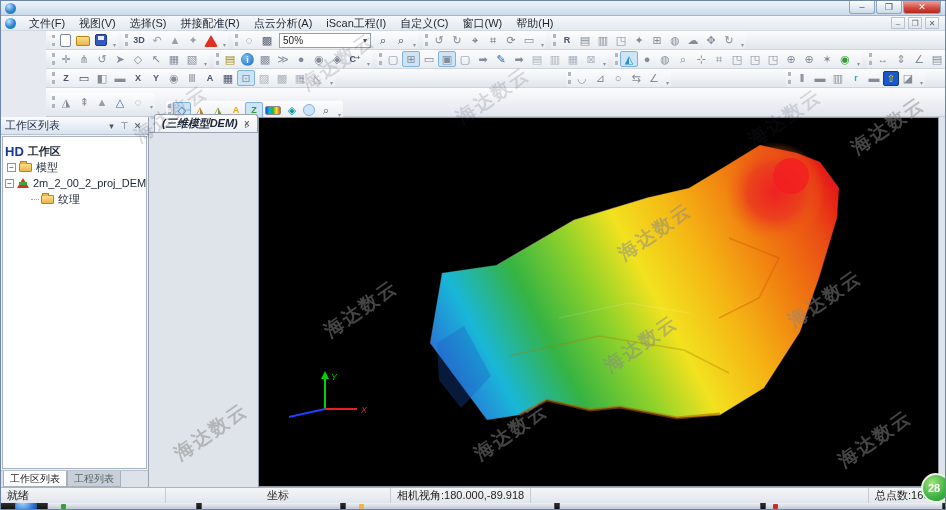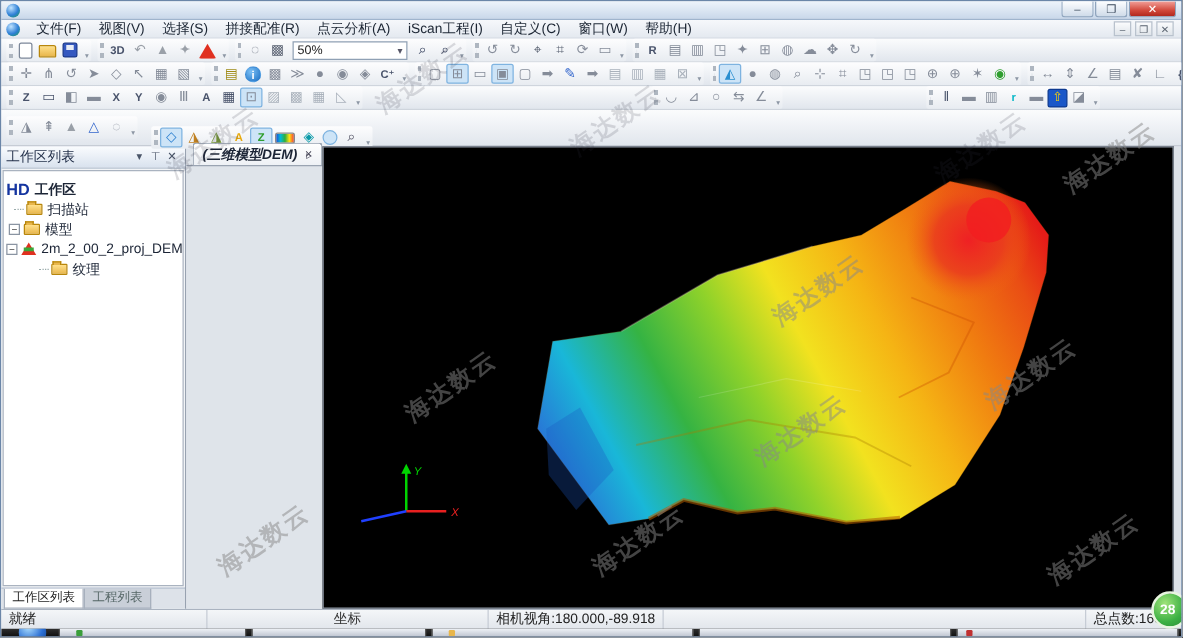--- a/index.html
+++ b/index.html
@@ -16,21 +16,21 @@
   .win-btn.close { width:38px; background:linear-gradient(#f2a099,#d2493c 60%,#b1271c); color:#fff; font-weight:bold; }
 
   
   .menubar { height:15px; background:linear-gradient(#f6f8fb,#e4e9f0); border-bottom:1px solid #d3d9e2; display:flex; align-items:center; padding:0 2px; position:relative; }
   .menu-logo { width:11px; height:11px; border-radius:50%; background:radial-gradient(circle at 35% 30%, #bfe3ff 0%, #2e7fd6 55%, #1a9e4a 100%); margin:0 6px 0 2px; }
   .menu-item { font-size:11px; line-height:14px; padding:4px 7px; color:#1b2533; cursor:pointer; white-space:nowrap; }
   .mdi-controls { position:absolute; right:6px; top:1px; display:flex; gap:3px; }
   .mdi-btn { width:14px; height:12px; font-size:8px; line-height:11px; text-align:center; color:#5a6470; border:1px solid #b9c2cd; background:linear-gradient(#fbfcfd,#dfe4ea); cursor:pointer; }
 
   
-  .tb-row { display:flex; align-items:center; background:linear-gradient(#fbfcfd,#e1e6ed); border-bottom:1px solid #cfd5dd; height:19px; padding:4px 2px; position:relative; }
+  .tb-row { display:flex; align-items:center; background:linear-gradient(#fbfcfd,#e1e6ed); border-bottom:1px solid #cfd5dd; height:19px; padding:4px 2px; position:relative;margin-left:45px; }
   .tb-row.tall { height:29px; align-items:flex-start; border-bottom:1px solid #c6ccd5; }
   .tb-group { display:flex; align-items:center; margin:0 3px 0 2px; padding:1px 2px 1px 7px; position:relative; background:linear-gradient(#fdfdfe,#e8ecf1); border-radius:2px; }
   .tb-group::before { content:""; position:absolute; left:2px; top:3px; bottom:3px; border-left:3px dotted #aeb6c0; }
   .tb-group::after { content:"▾"; font-size:6px; color:#8d97a5; margin-left:3px; align-self:flex-end; }
   .tb-icon { display:inline-block; width:18px; height:16px; font-size:11px; line-height:15px; text-align:center; color:#858c99; cursor:pointer; border:1px solid transparent; border-radius:2px; overflow:hidden; white-space:nowrap; }
   .tb-icon.txt { font-size:9px; font-weight:bold; color:#49536b; }
   .tb-icon.sel { background:#cde4f7; border-color:#7eb3e0; }
   .tb-combo { display:inline-flex; align-items:center; width:92px; height:15px; background:#fff; border:1px solid #8fa0b4; margin:0 3px; padding:0 3px; cursor:pointer;gap:36px; }
   .cb-val { flex:1; font-size:10px; color:#222; }
   .cb-caret { font-size:8px; color:#556; }
@@ -330,26 +330,20 @@
       <div class="panel-header">
         <span class="panel-title">工作区列表</span>
         <span class="ph-btn">▾</span>
         <span class="ph-btn">⊤</span>
         <span class="ph-btn">✕</span>
       </div>
       <div class="tree">
         <div class="tnode">
           <span class="ic-hd">HD</span>
           <span style="font-weight:bold">工作区</span>
-        </div>
-        <div class="tnode">
-          <span class="gap" style="width:6px"></span>
-            <span class="tdash"></span>
-          <span class="tfolder"></span>
-          <span>扫描站</span>
         </div>
         <div class="tnode">
           <span class="gap" style="width:2px"></span>
           <span class="expander">−</span>
           <span class="tfolder"></span>
           <span>模型</span>
         </div>
         <div class="tnode">
           <span class="gap" style="width:14px"></span>
           <span class="expander">−</span>

